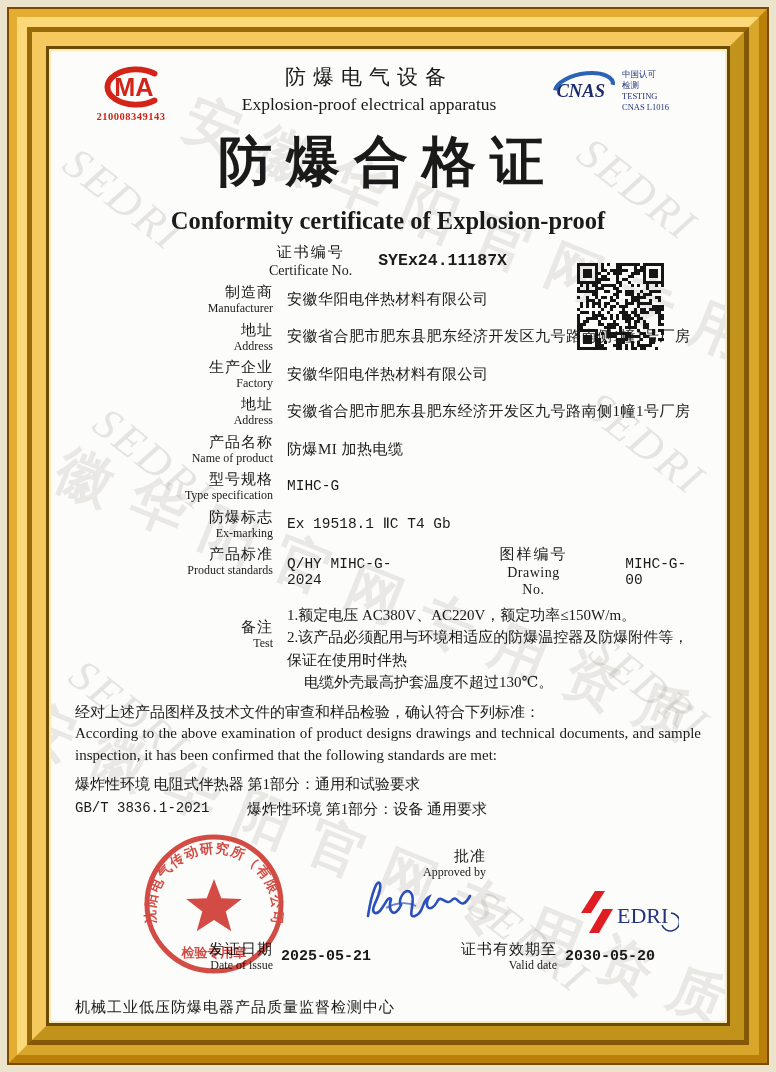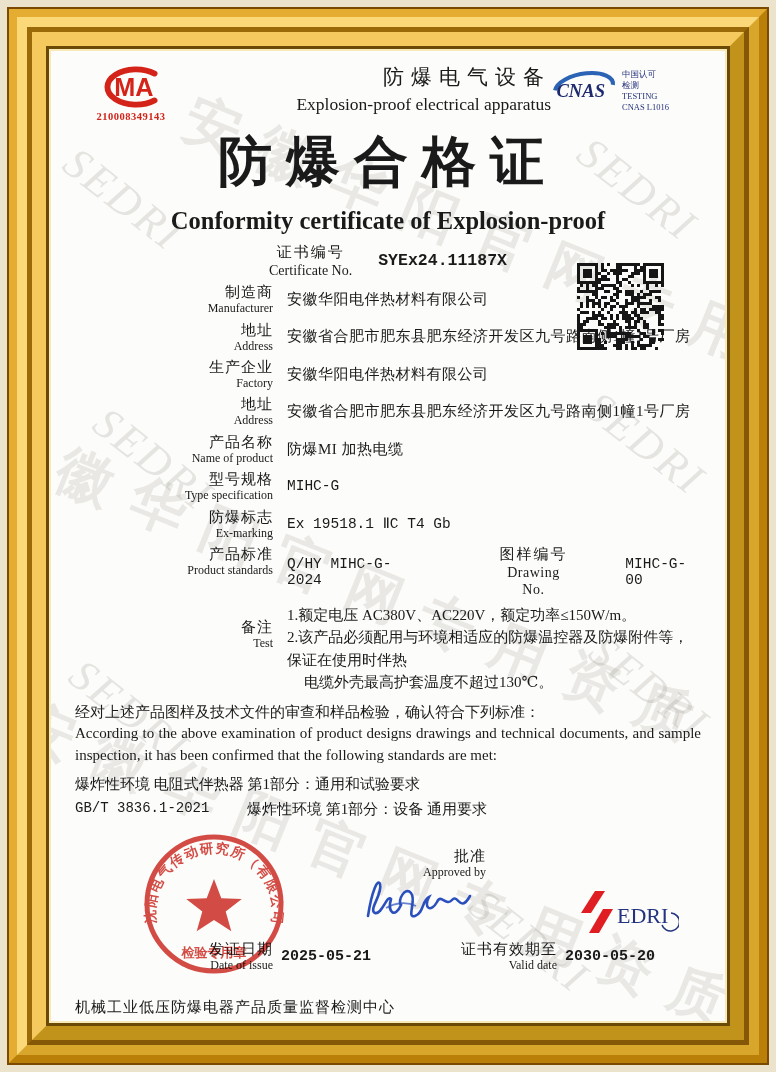--- a/index.html
+++ b/index.html
@@ -18,21 +18,21 @@
 
   
   .wm{position:absolute;font-size:56px;font-weight:bold;letter-spacing:22px;color:rgba(125,120,110,.15);transform:rotate(22deg);transform-origin:left top;white-space:nowrap;pointer-events:none;z-index:1;}
   .sedri-wm{position:absolute;font-style:italic;font-size:44px;letter-spacing:3px;color:rgba(140,135,125,.20);transform:rotate(38deg);transform-origin:left top;pointer-events:none;z-index:1;}
   .content{position:relative;z-index:2;}
 
   
   .header{display:flex;align-items:flex-start;}
   .cma{width:112px;text-align:center;margin-top:4px;}
   .cma-num{color:#d42318;font-size:10.5px;font-weight:bold;letter-spacing:.5px;margin-top:-2px;}
-  .head-center{flex:1;text-align:right;}
+  .head-center{flex:1;text-align:center;}
   .h-zh{font-size:21px;letter-spacing:7px;margin-top:2px;}
   .h-en{font-size:17.5px;margin-top:3px;}
   .cnas{width:150px;display:flex;gap:5px;margin-top:6px;}
   .cnas-text{font-size:8.5px;color:#26327c;line-height:1.3;text-align:left;padding-top:2px;}
 
   .main-title{text-align:center;font-size:54px;font-weight:bold;letter-spacing:14px;margin-top:4px;font-family:"Liberation Sans","DejaVu Sans",sans-serif;}
   .main-title-en{text-align:center;font-size:24.5px;font-weight:bold;margin-top:8px;}
 
   .cert-row{display:flex;justify-content:center;gap:26px;margin-top:8px;}
   .lbl2{text-align:center;line-height:1.25;}

